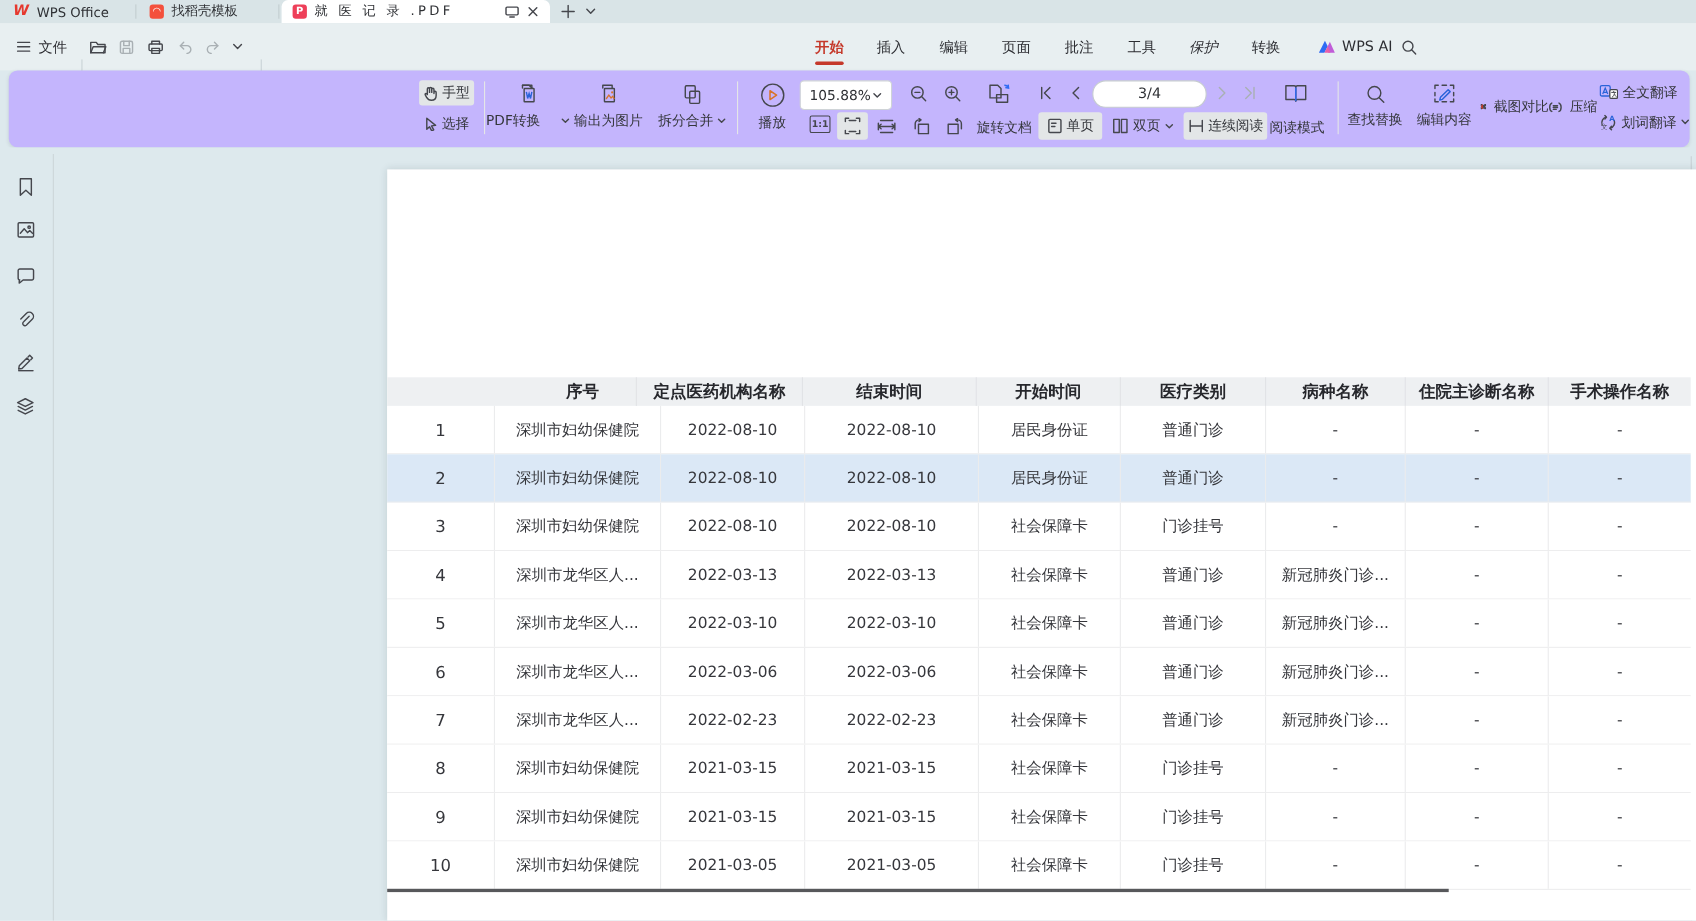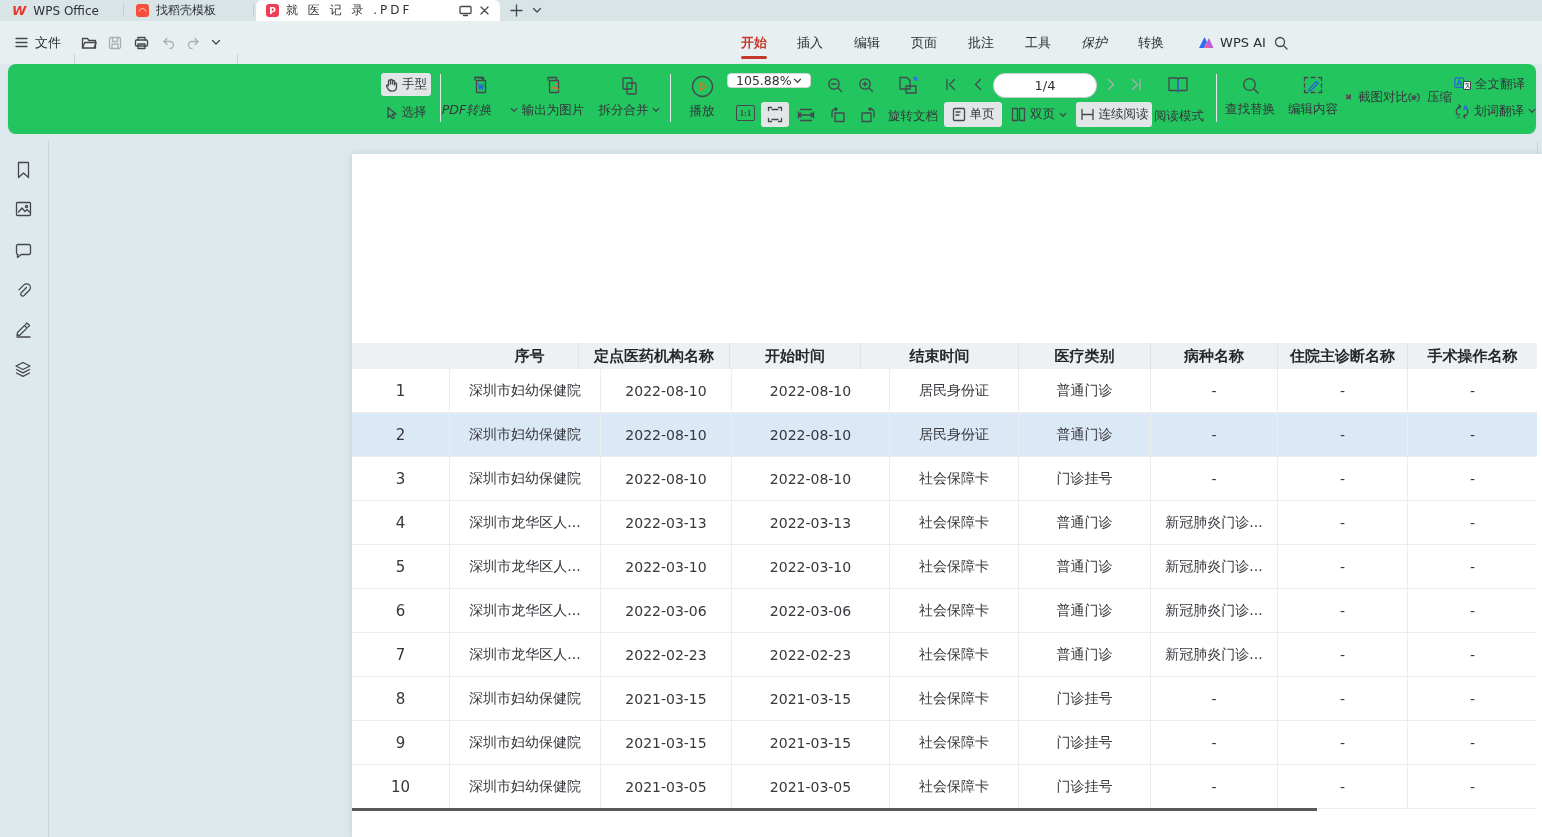--- a/index.html
+++ b/index.html
@@ -26,21 +26,21 @@
   
   .menubar{position:absolute;left:0;top:21px;width:1542px;height:43px;background:#e8eff1;padding-left:31px;}
   .mitem{position:absolute;top:0;height:43px;display:flex;align-items:center;justify-content:center;
          font-size:13px;color:#2c2d32;cursor:default;}
   .mitem.active{color:#c5392b;font-weight:bold;}
   .mitem.active::after{content:"";position:absolute;left:50%;transform:translateX(-50%);
          bottom:5px;width:26px;height:3px;background:#c5392b;border-radius:2px;}
   .vline{position:absolute;width:1px;background:#c9d3d6;}
 
   
-  .toolbar{position:absolute;left:8px;top:64px;width:1528px;height:70px;background:#22c55e;
+  .toolbar{position:absolute;left:8px;top:64px;width:1528px;height:70px;background:#c4b5fd;
            border-radius:8px;box-shadow:0 1px 3px rgba(40,60,70,.10);}
   .tbtn{position:absolute;display:flex;align-items:center;justify-content:center;gap:4px;
         font-size:12.5px;color:#34363b;border-radius:3px;box-sizing:border-box;cursor:default;white-space:nowrap;}
   .tbtn.on{background:#e3e6e7;}
   .tdiv{position:absolute;width:1px;background:#e4e6e7;top:10px;height:48px;}
   .tlabel{position:absolute;font-size:12.5px;color:#34363b;white-space:nowrap;display:flex;align-items:center;gap:3px;}
   .pgbox{position:absolute;border:1px solid #c6ccd0;border-radius:12px;display:flex;align-items:center;
          justify-content:center;font-size:13px;color:#2e3034;background:#fff;}
   .zoombox{position:absolute;border:1px solid #cfd4d7;border-radius:4px;display:flex;align-items:center;
          justify-content:space-between;font-size:12.5px;color:#2e3034;background:#fff;padding:0 8px;box-sizing:border-box;}
@@ -219,21 +219,21 @@
     </div>
     <div class="tdiv" style="left:432px;"></div>
 
     <div class="tbtn" style="left:440px;top:6px;width:64px;height:54px;flex-direction:column;gap:6px;">
       <svg class="ic" width="20" height="20" viewBox="0 0 20 20">
         <path class="stk" d="M5 4V1.5h8.5V4"></path>
           <path class="stk" d="M5 1.5h6l2.5 2.5"></path>
         <rect class="stk" x="6.5" y="4.5" width="9" height="12" rx="0.5"></rect>
         <path d="M8.5 7.5l1.2 6 1.3-4.5 1.3 4.5 1.2-6" fill="none" stroke="#2a63d9" stroke-width="1.3"></path>
       </svg>
-      <span style="display:flex;align-items:center;gap:19px;font-style:italic;">
+      <span style="display:flex;align-items:center;gap:19px;">
           <span>PDF转换</span>
         <svg class="ic" width="8" height="6" viewBox="0 0 10 7">
             <path class="stk" d="M1.5 1.5L5 5l3.5-3.5"></path>
           </svg>
         </span>
     </div>
     <div class="tbtn" style="left:508px;top:6px;width:74px;height:54px;flex-direction:column;gap:6px;">
       <svg class="ic" width="20" height="20" viewBox="0 0 20 20">
         <path class="stk" d="M5 4V1.5h8.5V4"></path>
         <rect class="stk" x="6.5" y="4.5" width="9" height="12" rx="0.5"></rect>
@@ -257,21 +257,21 @@
     <div class="tdiv" style="left:662px;"></div>
 
     <div class="tbtn" style="left:668px;top:6px;width:52px;height:54px;flex-direction:column;gap:5px;">
       <svg class="ic" width="23" height="23" viewBox="0 0 23 23">
         <circle class="stk" cx="11.5" cy="11.5" r="10"></circle>
         <path d="M9 7.5l6 4-6 4z" fill="none" stroke="#d8742b" stroke-width="1.4" stroke-linejoin="round"></path>
       </svg>
       <span>播放</span>
     </div>
 
-    <div class="zoombox" style="left:719px;top:9px;width:84px;height:15px;">
+    <div class="zoombox" style="left:719px;top:9px;width:84px;height:27px;">
       <span>105.88%</span>
       <svg class="ic" width="9" height="6" viewBox="0 0 10 7">
           <path class="stk" d="M1.5 1.5L5 5l3.5-3.5" stroke="#8a9094"></path>
         </svg>
     </div>
     <div class="tbtn" style="left:814px;top:8px;width:26px;height:25px;">
       <svg class="ic" width="16" height="16" viewBox="0 0 16 16">
           <circle class="stk" cx="7" cy="7" r="5.2"></circle>
           <path class="stk" d="M11 11l3.5 3.5M4.8 7h4.4"></path>
         </svg>
@@ -295,41 +295,41 @@
       <svg class="ic" width="13" height="13" viewBox="0 0 13 13">
           <path class="stk" d="M3 1.5v10M10.5 1.5L5.5 6.5l5 5"></path>
         </svg>
     </div>
     <div class="tbtn" style="left:957px;top:8px;width:24px;height:25px;">
       <svg class="ic" width="9" height="13" viewBox="0 0 9 13">
           <path class="stk" d="M7.5 1.5l-5 5 5 5"></path>
         </svg>
     </div>
     <div class="pgbox" style="left:985px;top:9px;width:102px;height:23px;">
-      <span>1/4</span>
+      <span>3/4</span>
     </div>
     <div class="tbtn" style="left:1091px;top:8px;width:24px;height:25px;">
       <svg class="ic" width="9" height="13" viewBox="0 0 9 13">
           <path class="stk-gray" d="M1.5 1.5l5 5-5 5"></path>
         </svg>
     </div>
     <div class="tbtn" style="left:1116px;top:8px;width:24px;height:25px;">
       <svg class="ic" width="13" height="13" viewBox="0 0 13 13">
           <path class="stk-gray" d="M10 1.5v10M2.5 1.5l5 5-5 5"></path>
         </svg>
     </div>
 
     <div class="tbtn" style="left:1153px;top:6px;width:34px;height:29px;">
       <svg class="ic" width="24" height="20" viewBox="0 0 24 20">
         <path class="stk" d="M3 3h7.5c.8 0 1.5.7 1.5 1.5V17c0-.8-.7-1.5-1.5-1.5H3zM21 3h-7.5c-.8 0-1.5.7-1.5 1.5V17c0-.8.7-1.5 1.5-1.5H21z"></path>
         <path d="M12 4.5V17" stroke="#2f6bf3" stroke-width="1.3"></path>
       </svg>
     </div>
 
-    <div class="onebox abs" style="left:728px;top:41px;font-family:Liberation Serif, serif;">
+    <div class="onebox abs" style="left:728px;top:41px;">
         <span>1:1</span>
       </div>
     <div class="tbtn on" style="left:753px;top:38px;width:28px;height:25px;">
       <svg class="ic" width="16" height="17" viewBox="0 0 16 17">
           <path class="stk" d="M4.5 1.5H1.5v3m0 8v3h3m7-14h3v3m0 8v3h-3" stroke-width="1.5"></path>
           <path class="stk" d="M5 3.5h6M5 13.5h6"></path>
         </svg>
     </div>
     <div class="tbtn" style="left:784px;top:38px;width:28px;height:25px;">
       <svg class="ic" width="18" height="14" viewBox="0 0 18 14">
@@ -471,22 +471,22 @@
       </div>
     </div>
     <div class="sideline"></div>
     <div class="edgeline"></div>
 
     <div class="page">
       <div class="ptable">
         <div class="thead">
             <div class="th col0">序号</div>
             <div class="th col1">定点医药机构名称</div>
+            <div class="th col3">结束时间</div>
             <div class="th col2">开始时间</div>
-            <div class="th col3">结束时间</div>
             <div class="th col5">医疗类别</div>
             <div class="th col6">病种名称</div>
             <div class="th col7">住院主诊断名称</div>
             <div class="th col8">手术操作名称</div>
           </div>
         <div>
             <div class="trow">
               <div class="td col0">1</div>
               <div class="td col1">深圳市妇幼保健院</div>
               <div class="td col2">2022-08-10</div>

